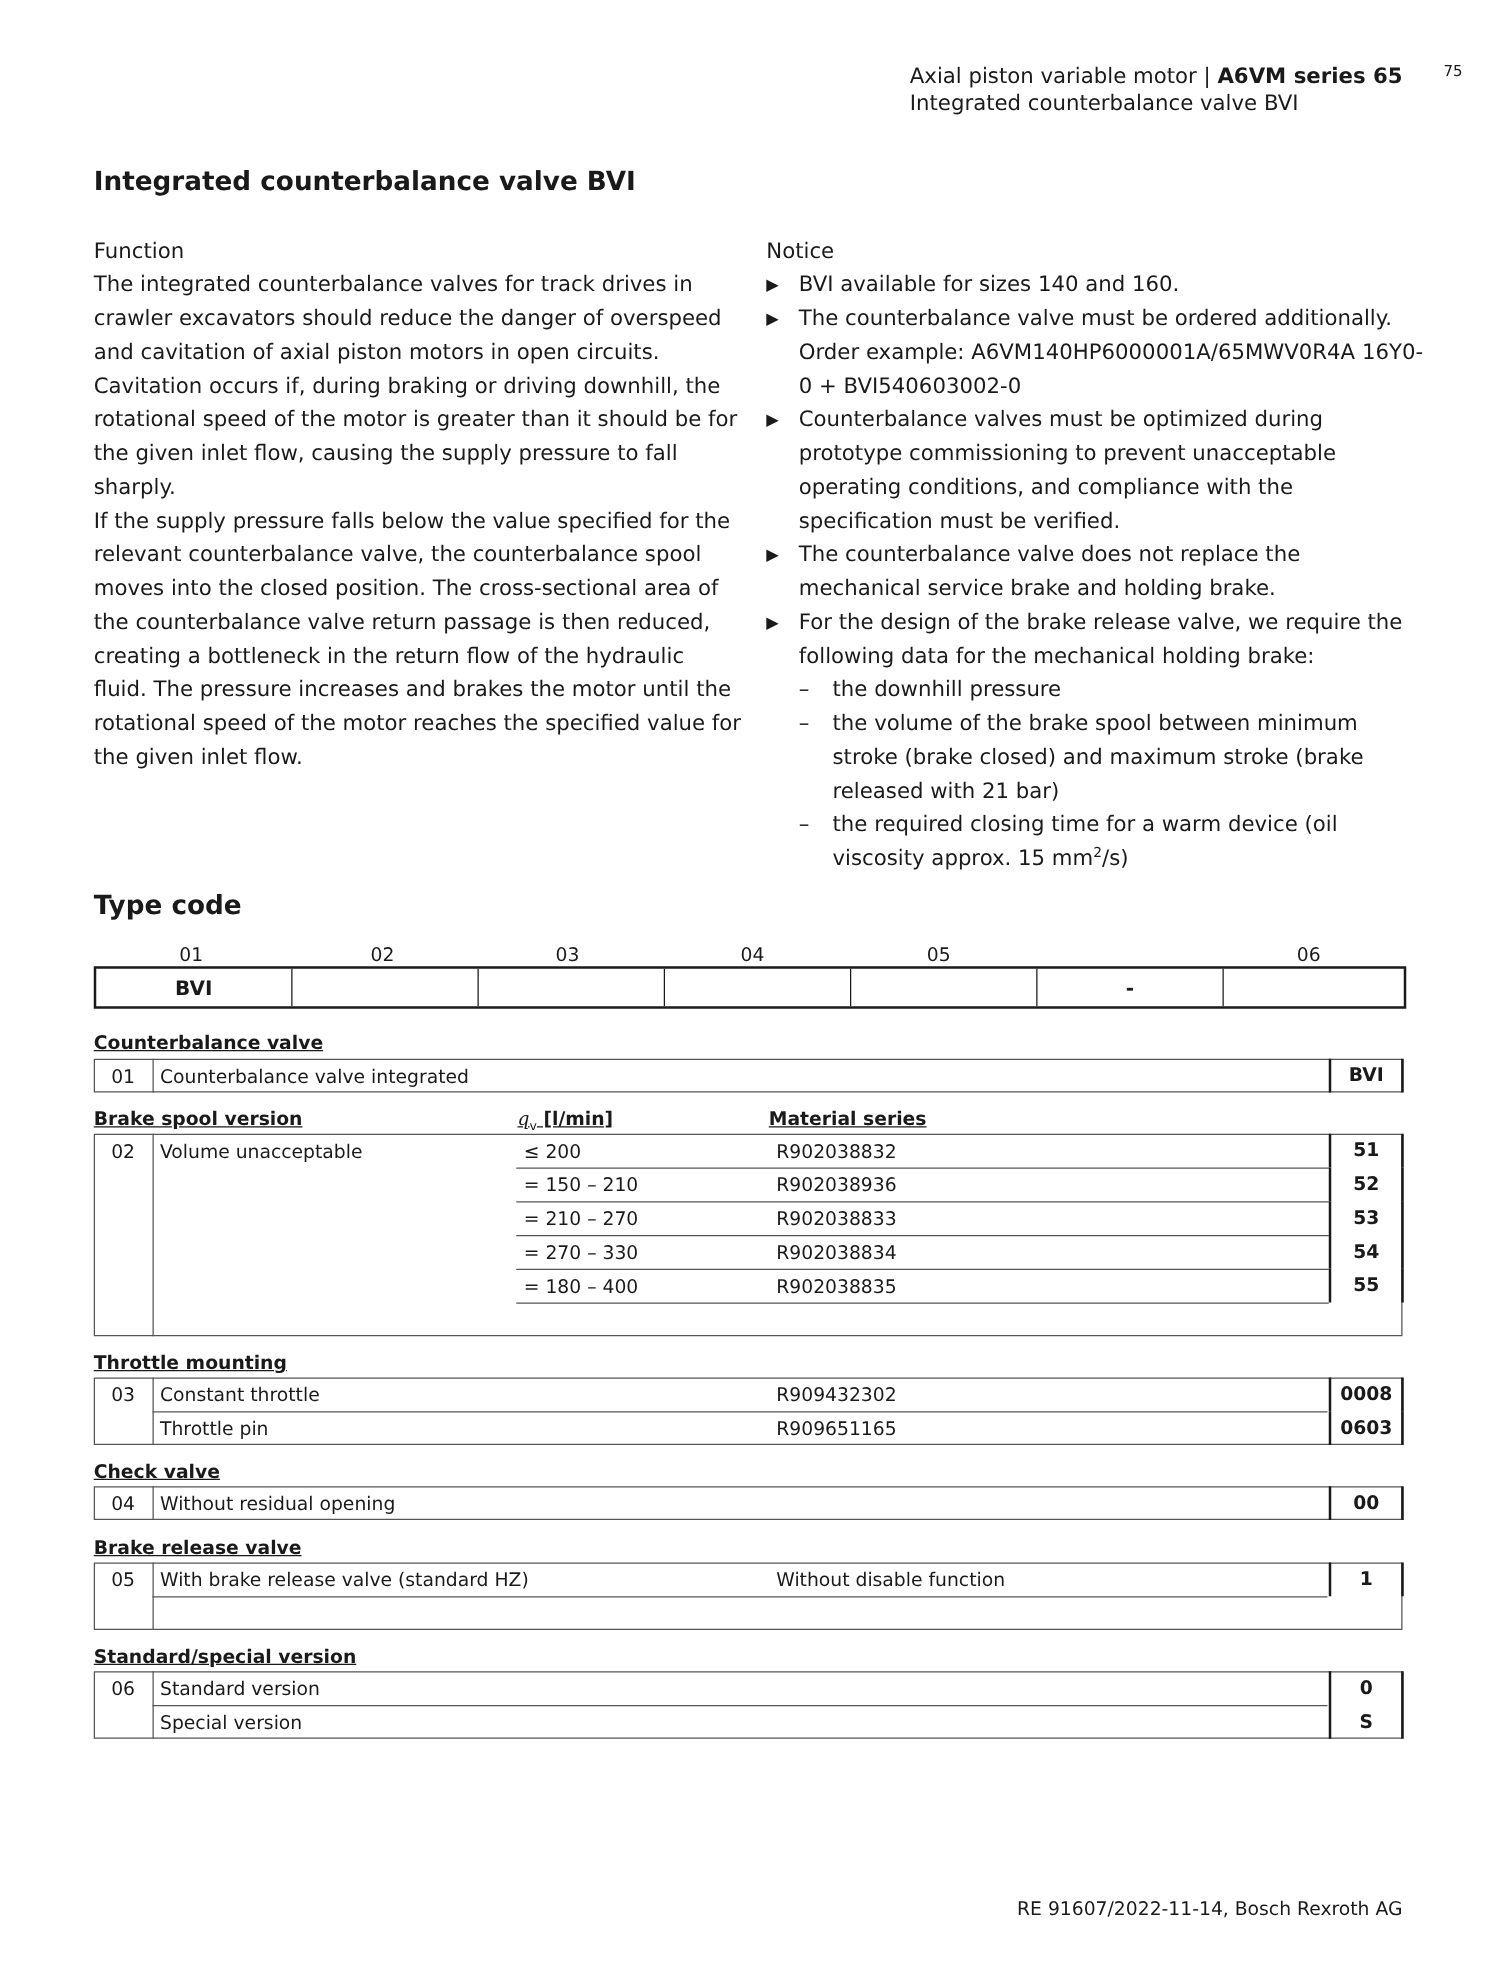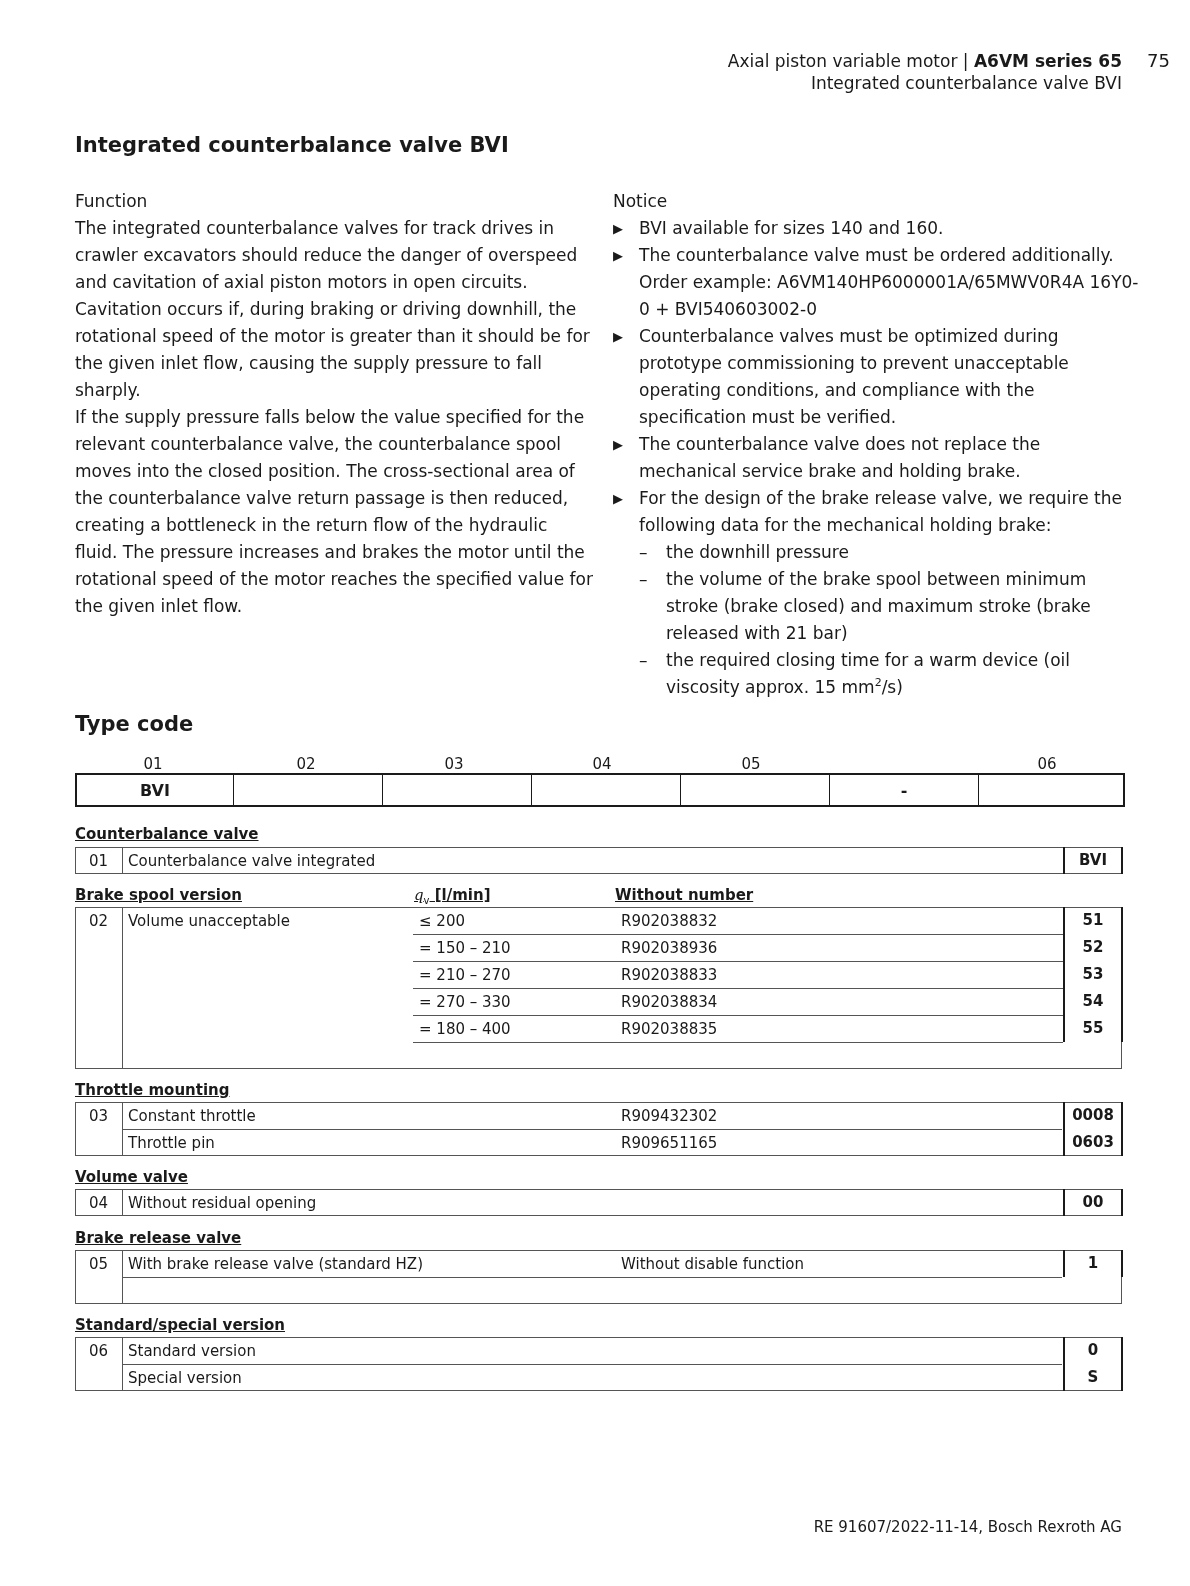--- a/index.html
+++ b/index.html
@@ -1,19 +1,19 @@
 <!DOCTYPE html>
 <html><head>
 <meta charset="utf-8">
 <style>
   html, body { margin:0; padding:0; background:#ffffff; }
   body { width:1190px; height:1586px; position:relative; font-family:"DejaVu Sans", sans-serif; color:#1a1a1a; overflow:hidden; }
-  .hdr { position:absolute; right:68px; top:50px; text-align:right; font-size:17px; line-height:22px; }
+  .hdr { position:absolute; right:68px; top:50px; font-size:17px; line-height:22px; }
   .hdr b { font-weight:bold; }
-  .pgnum { position:absolute; right:20px; top:50px; font-size:18px; }
+  .pgnum { position:absolute; right:20px; top:50px; font-size:12px; }
   .h1 { position:absolute; left:75px; top:133px; font-size:21px; font-weight:bold; }
   .col { position:absolute; top:188px; font-size:17px; line-height:27px; }
   .col.left { left:75px; width:520px; }
   .col.right { left:613px; width:530px; }
   .sub { font-weight:normal; }
   p { margin:0; }
   ul.tri { list-style:none; margin:0; padding:0; }
   ul.tri > li { position:relative; padding-left:26px; }
   ul.tri > li .tri-icon { position:absolute; left:0; top:0; font-size:13px; }
   ul.dash { list-style:none; margin:0; padding:0; }
@@ -98,21 +98,21 @@
   <div class="vl" style="left:47px; top:0; height:27px"></div>
   <div class="row">
     <span class="c-num">01</span>
     <span class="c-desc">Counterbalance valve integrated</span>
     <span class="c-code">BVI</span>
   </div>
 </div>
 
 <div class="sec-title" style="top:886px">Brake spool version</div>
 <div class="sec-title" style="top:886px; left:414px"><i style="font-weight:normal;font-family:'DejaVu Serif',serif">q</i><sub style="font-size:10px;font-weight:normal">v</sub><span> [l/min]</span></div>
-<div class="sec-title" style="top:886px; left:615px">Without number</div>
+<div class="sec-title" style="top:886px; left:615px">Material series</div>
 <div class="sec" style="top:907px; height:162px">
   <div class="frame" style="left:0; top:0; width:1045px; height:160px"></div>
   <div class="vl" style="left:47px; top:0; height:162px"></div>
   <div class="hl" style="left:338px; top:27px; width:650px"></div>
   <div class="hl" style="left:338px; top:54px; width:650px"></div>
   <div class="hl" style="left:338px; top:81px; width:650px"></div>
   <div class="hl" style="left:338px; top:108px; width:650px"></div>
   <div class="hl" style="left:338px; top:135px; width:650px"></div>
   <span class="c-num" style="top:5px">02</span>
   <span class="c-desc" style="top:5px">Volume unacceptable</span>
@@ -154,21 +154,21 @@
       <span class="c-mat">R909432302</span>
       <span class="c-code">0008</span>
     </div>
   <div class="row">
       <span class="c-desc">Throttle pin</span>
       <span class="c-mat">R909651165</span>
       <span class="c-code">0603</span>
     </div>
 </div>
 
-<div class="sec-title" style="top:1168px">Volume valve</div>
+<div class="sec-title" style="top:1168px">Check valve</div>
 <div class="sec" style="top:1189px; height:27px">
   <div class="frame" style="left:0; top:0; width:1045px; height:25px"></div>
   <div class="vl" style="left:47px; top:0; height:27px"></div>
   <div class="row">
     <span class="c-num">04</span>
     <span class="c-desc">Without residual opening</span>
     <span class="c-code">00</span>
   </div>
 </div>
 

